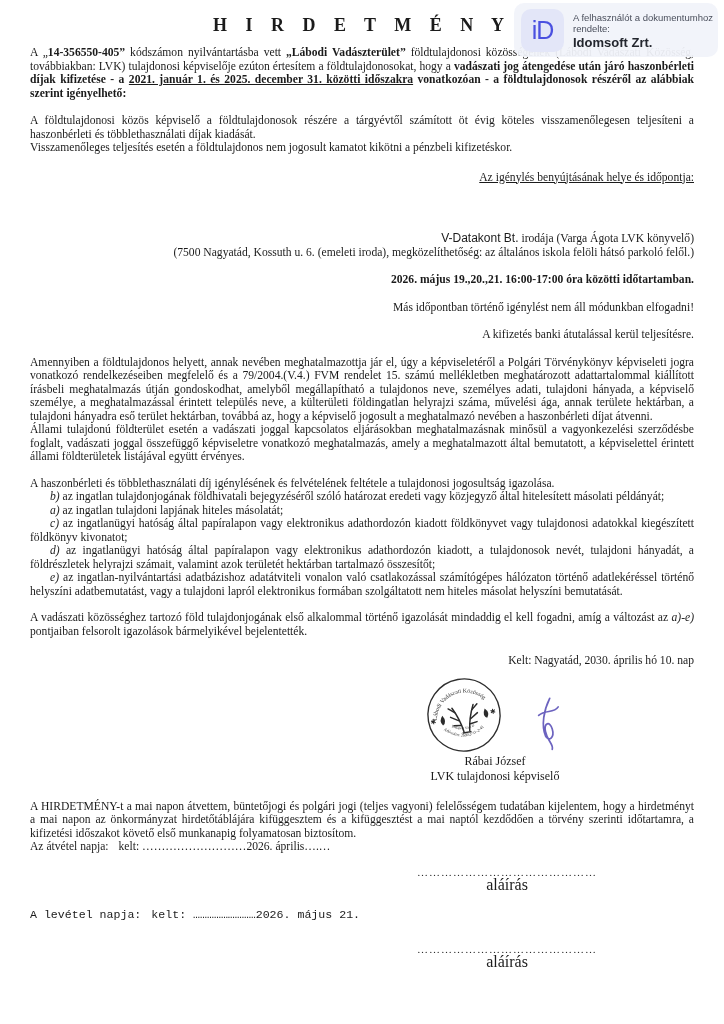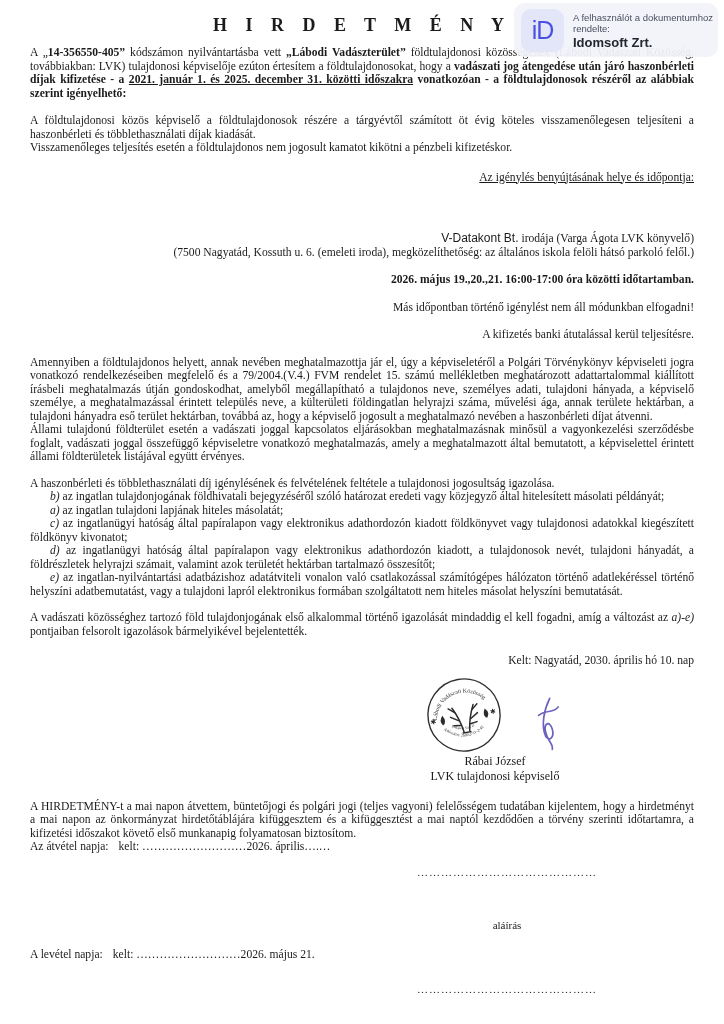--- a/index.html
+++ b/index.html
@@ -65,21 +65,21 @@
   .sign-art { display:flex; align-items:flex-end; justify-content:center; gap:28px; height:82px; }
   .stamp { width:78px; height:78px; transform:rotate(-10deg); }
   .ink { width:34px; height:62px; }
   .sign-name, .sign-role { font-size:12px; line-height:15px; text-align:center; }
 
   .kelt-row { text-align:left; }
   .kelt-row .lbl { margin-right:10px; }
 
   .sigline { width:190px; margin-left:382px; text-align:center; }
   .sigline .dots { font-size:11px; letter-spacing:1px; line-height:12px; white-space:nowrap; overflow:hidden; }
-  .sigline .cap { font-size:11px; line-height:14px;margin-top:40px; }
+  .sigline .cap { font-size:16px; line-height:14px; }
 </style>
 </head>
 <body>
 
 <div class="page">
 
   <div class="badge">
     <div class="badge-tile">
       <span class="badge-logo">iD</span>
     </div>
@@ -167,20 +167,20 @@
 
   <p class="mt16">A HIRDETMÉNY-t a mai napon átvettem, büntetőjogi és polgári jogi (teljes vagyoni) felelősségem tudatában kijelentem, hogy a hirdetményt a mai napon az önkormányzat hirdetőtáblájára kifüggesztem és a kifüggesztést a mai naptól kezdődően a törvény szerinti időtartamra, a kifizetési időszakot követő első munkanapig folyamatosan biztosítom.</p>
 
   <p class="kelt-row mt24"><span class="lbl">Az átvétel napja:</span><span>kelt: ………………………2026. április….…</span></p>
 
   <div class="sigline" style="margin-top:12px;">
     <div class="dots">………………………………………</div>
     <div class="cap">aláírás</div>
   </div>
 
-  <p class="kelt-row" style="margin-top:16px;"><span class="lbl">A levétel napja:</span><span>kelt: ………………………2026. május 21.</span></p>
+  <p class="kelt-row" style="margin-top:16px;font-family:Liberation Mono, monospace;"><span class="lbl">A levétel napja:</span><span>kelt: ………………………2026. május 21.</span></p>
 
   <div class="sigline" style="margin-top:22px;">
     <div class="dots">………………………………………</div>
     <div class="cap">aláírás</div>
   </div>
 
 </div>
 
 </body></html>

